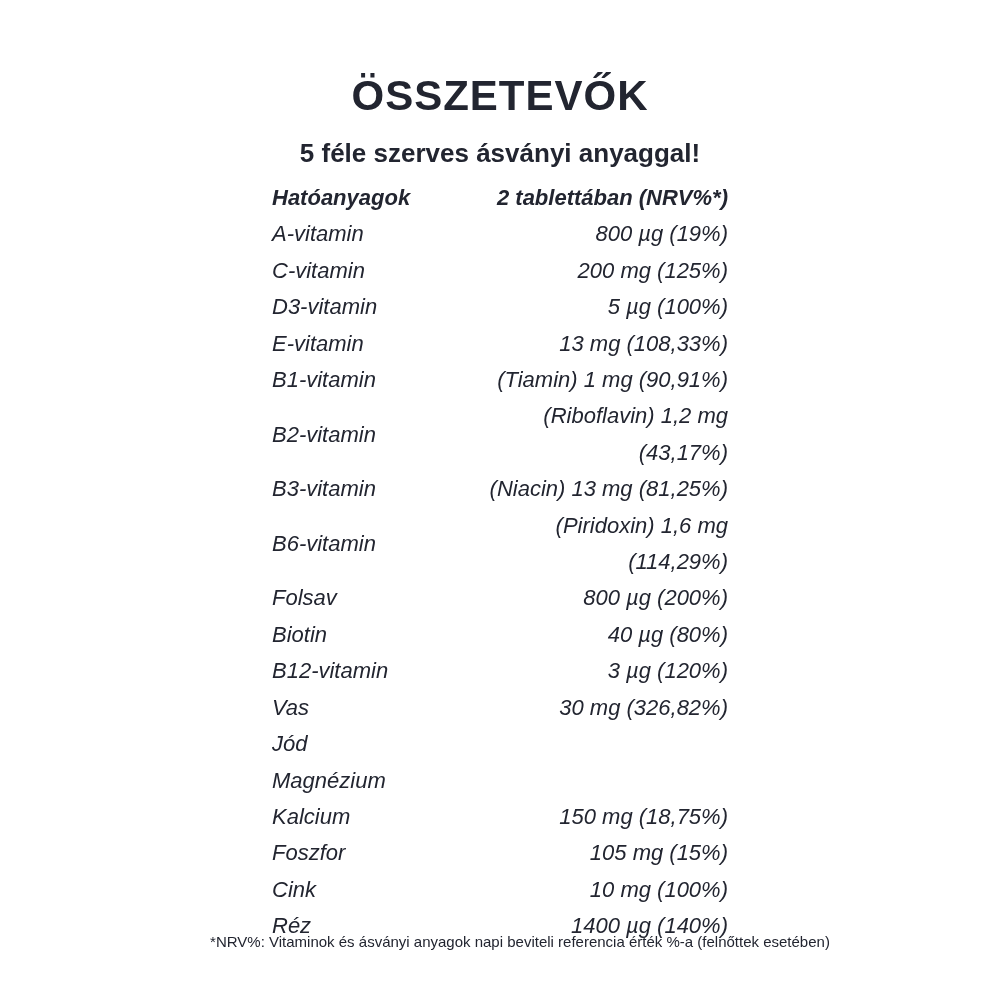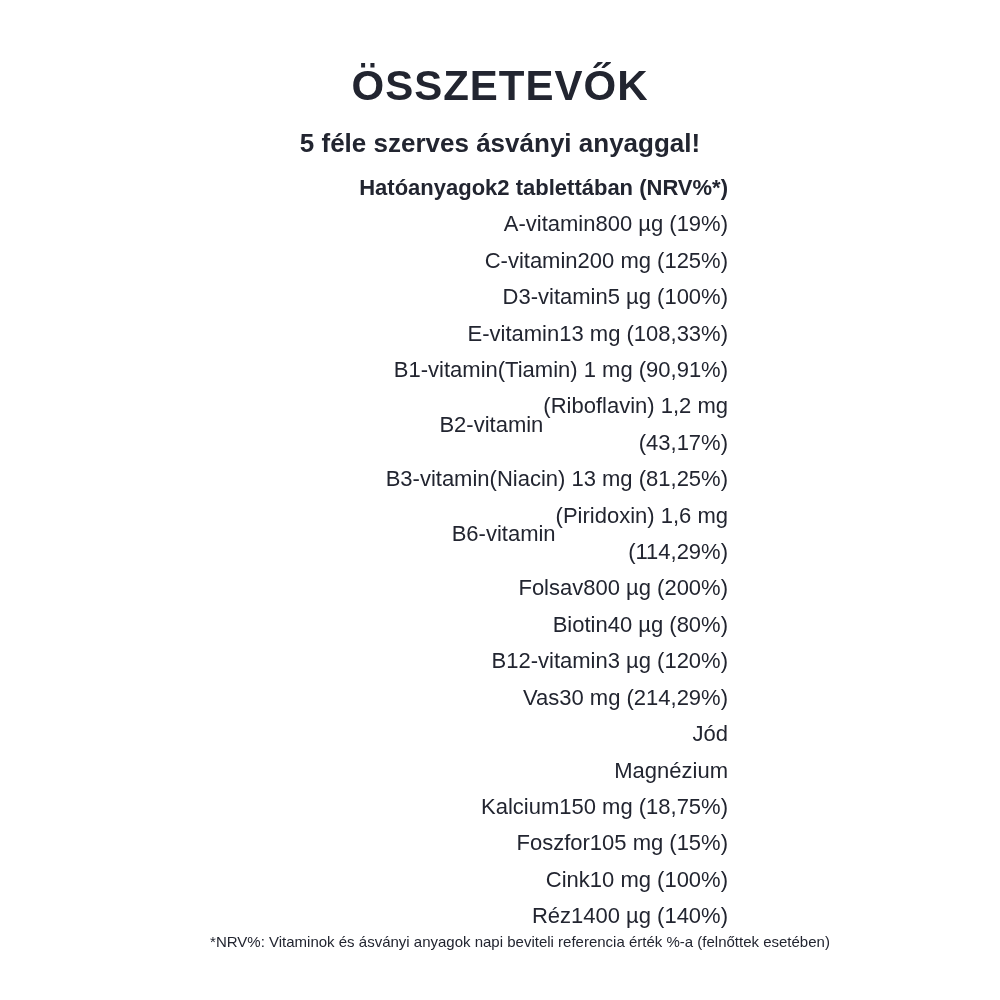--- a/index.html
+++ b/index.html
@@ -11,21 +11,21 @@
     position: relative;
     width: 1000px;
     height: 1000px;
     background: #ffffff;
     overflow: hidden;
     font-family: "Liberation Sans", "DejaVu Sans", sans-serif;
     color: #222530;
   }
   .content {
     width: 456px;
-    margin: 0 auto;
+    margin: 10px auto;
     padding-top: 60px;
   }
   .title {
     margin: 0;
     font-size: 42px;
     line-height: 52px;
     font-weight: 700;
     text-align: center;
     letter-spacing: 1px;
     color: #222530;
@@ -37,22 +37,23 @@
     font-weight: 700;
     text-align: center;
     color: #222530;
   }
   .table {
     margin-top: 10px;
     font-size: 22px;
   }
   .row {
     display: flex;
-    justify-content: flex-end;
+    justify-content: space-between;
     align-items: center;
+    font-style: italic;
   }
   .row .name {
     line-height: 36.4px;
     text-align: left;
     white-space: nowrap;
   }
   .row .value {
     line-height: 36.4px;
     text-align: right;
   }
@@ -149,21 +150,21 @@
           </div>
           <div class="row">
             <div class="name">B12-vitamin</div>
             <div class="value">
               <div>3 µg (120%)</div>
             </div>
           </div>
           <div class="row">
             <div class="name">Vas</div>
             <div class="value">
-              <div>30 mg (214,29%)</div>
+              <div>30 mg (326,82%)</div>
             </div>
           </div>
           <div class="row">
             <div class="name">Jód</div>
           </div>
           <div class="row">
             <div class="name">Magnézium</div>
           </div>
           <div class="row">
             <div class="name">Kalcium</div>

